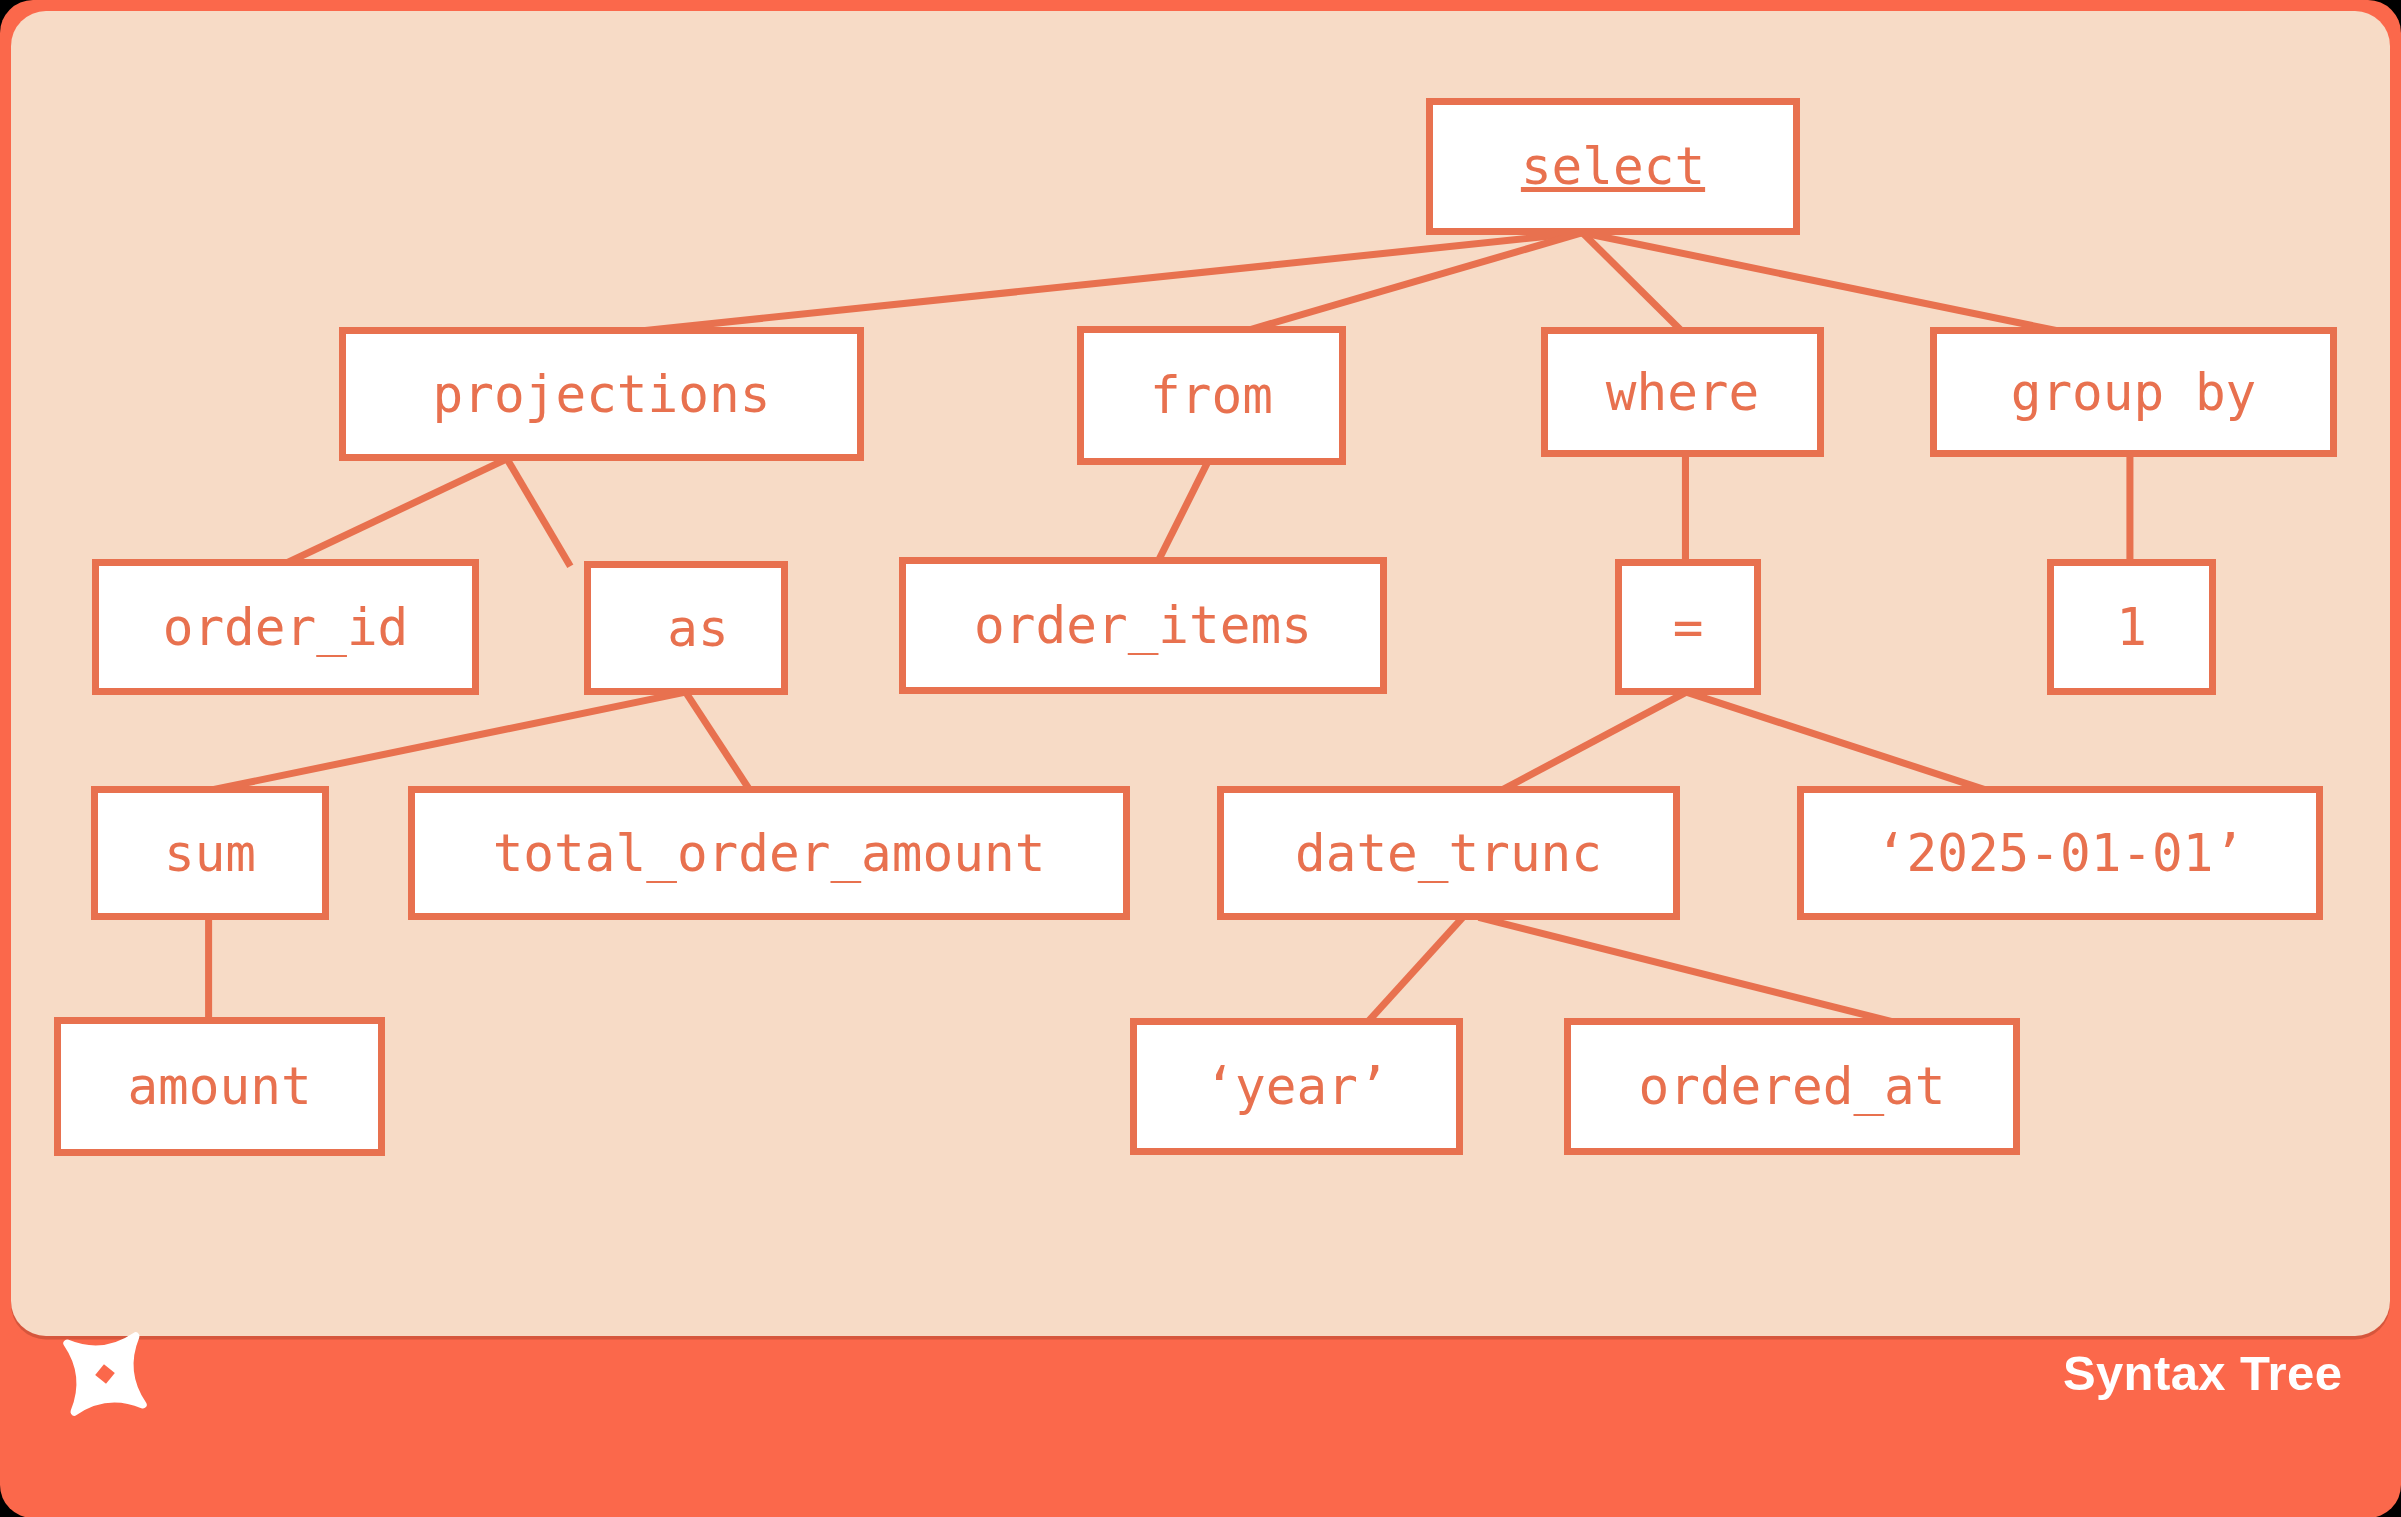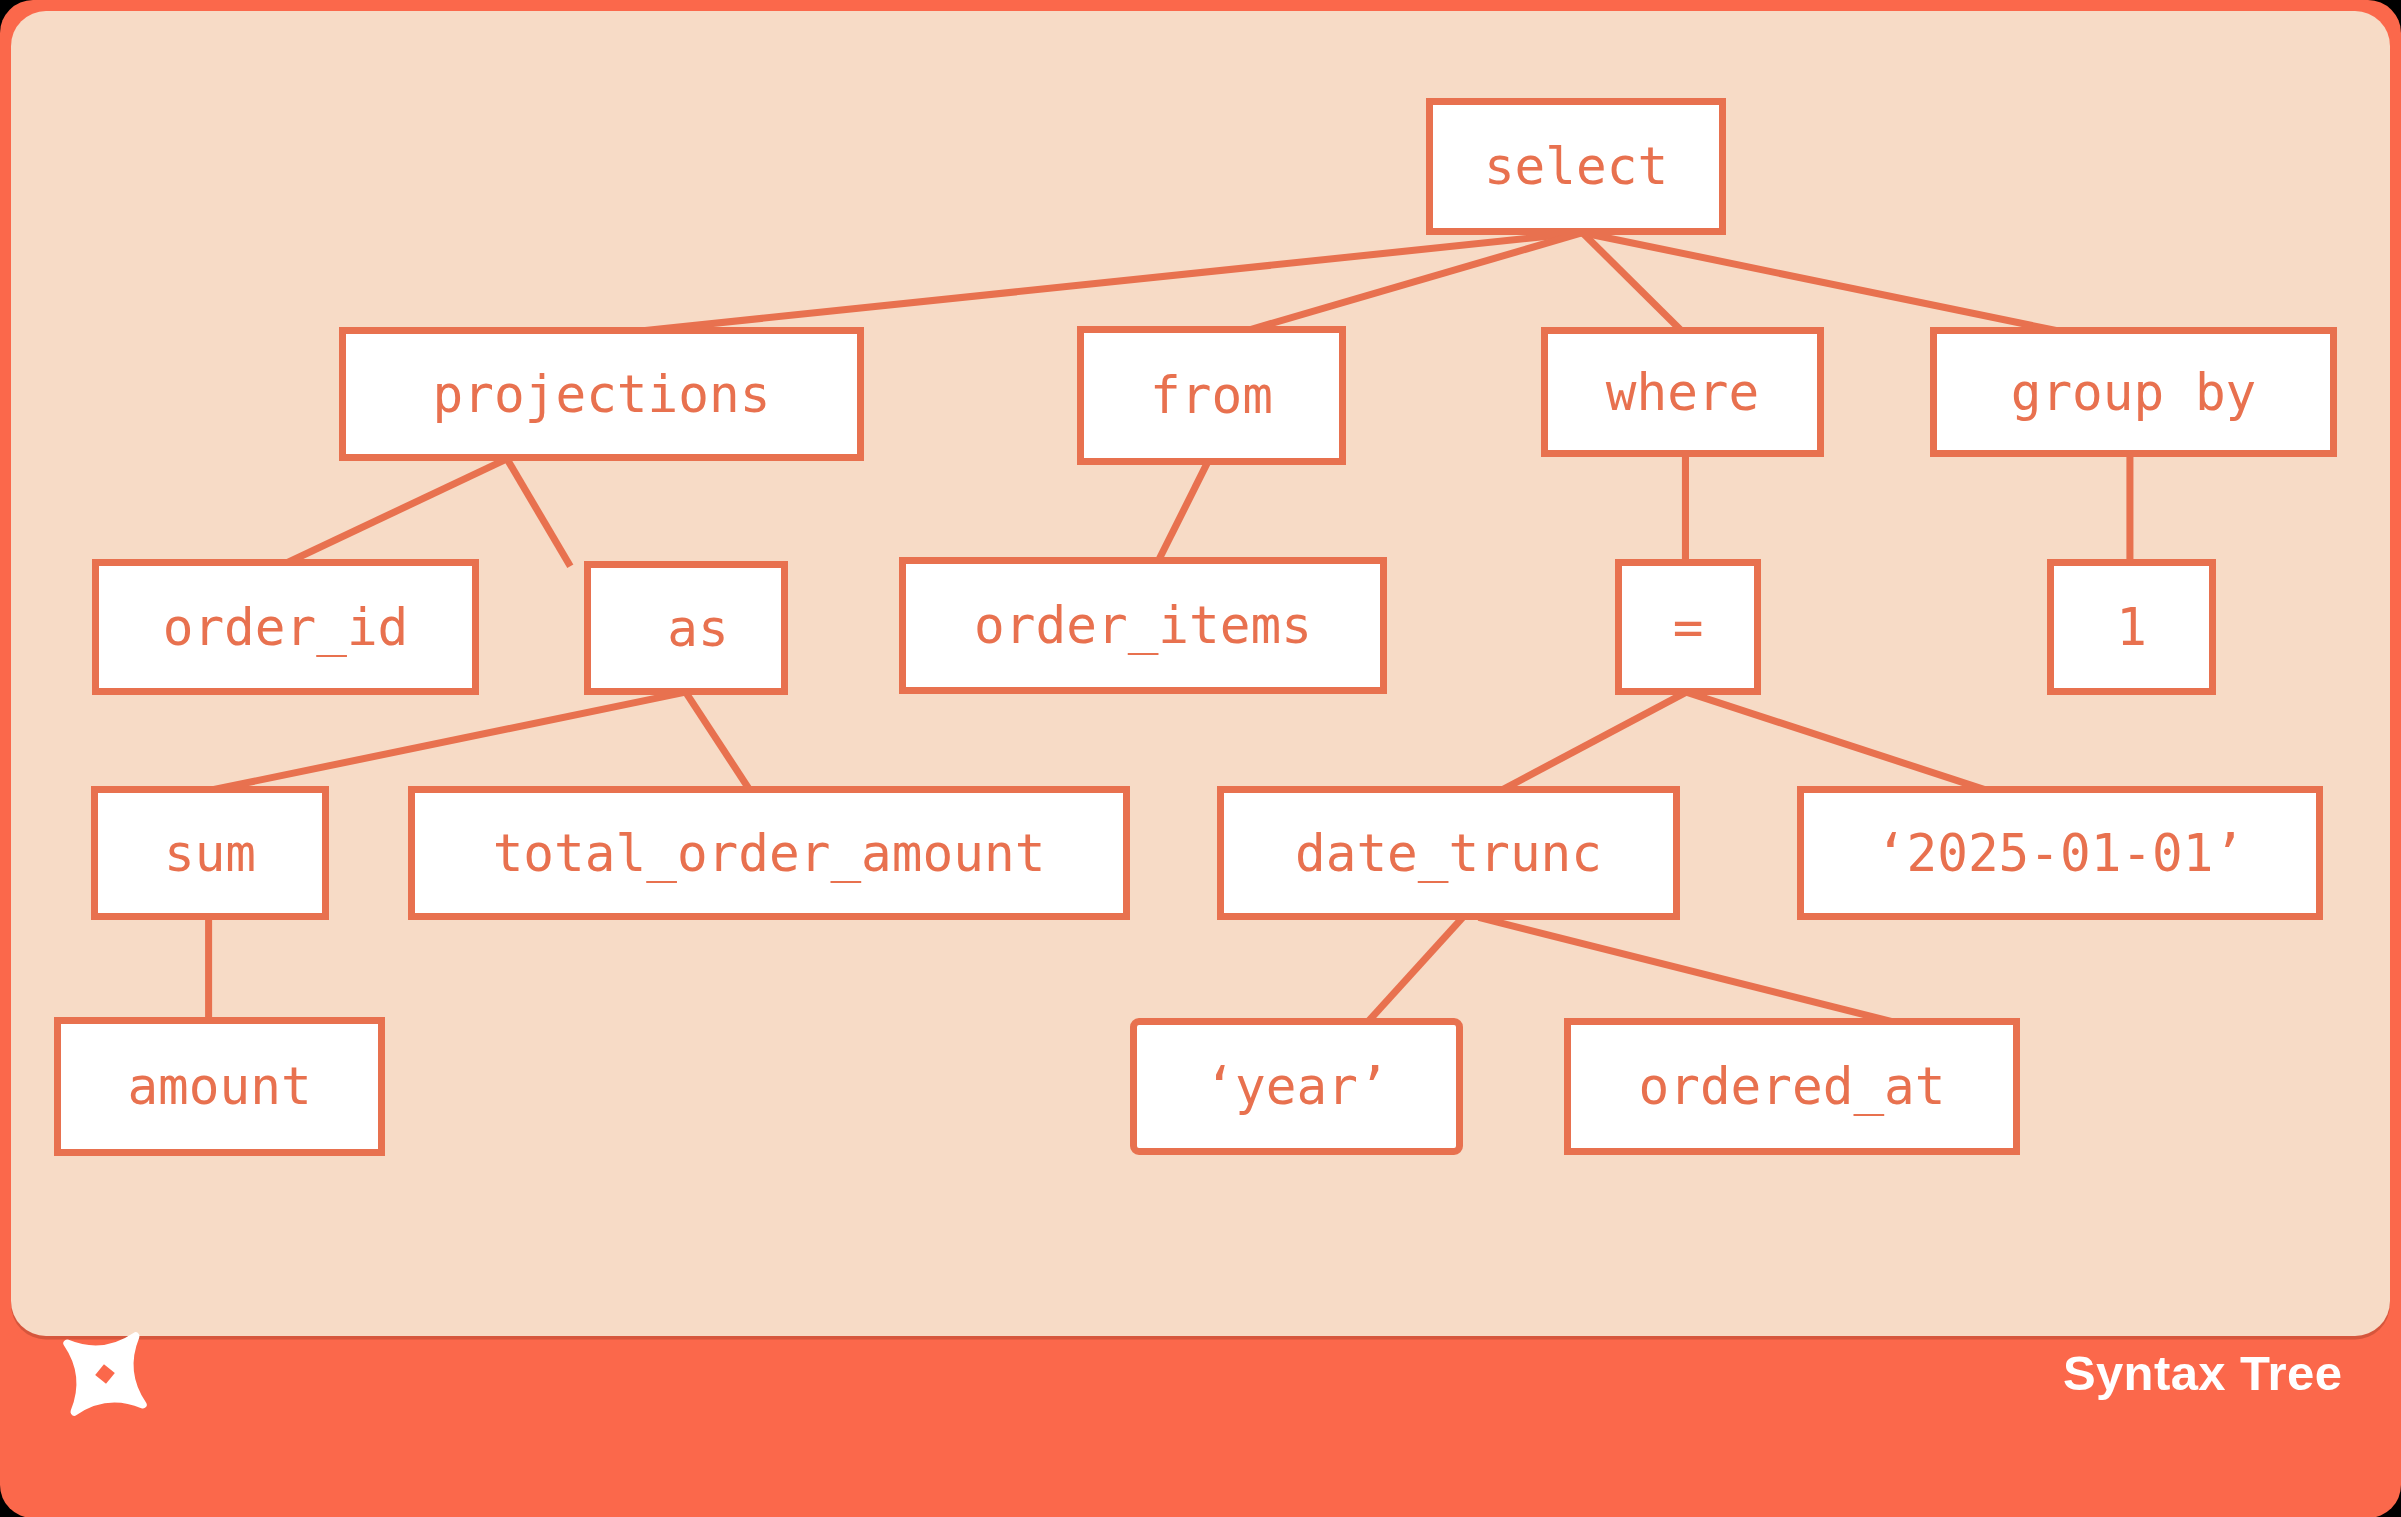--- a/index.html
+++ b/index.html
@@ -92,36 +92,36 @@
       <line x1="1372" y1="525" x2="1315" y2="639"></line>
       <line x1="1915" y1="517" x2="1915" y2="641"></line>
       <line x1="1916" y1="786" x2="1703" y2="899"></line>
       <line x1="1916" y1="786" x2="2262" y2="899"></line>
       <line x1="1662" y1="1042" x2="1552" y2="1163"></line>
       <line x1="1680" y1="1042" x2="2160" y2="1163"></line>
       <line x1="2420" y1="517" x2="2420" y2="641"></line>
     </svg>
 
   <div class="nodes">
-      <div class="node" style="left: 1426px; top: 98px; width: 300px; height: 137px;">select</div>
+      <div class="node" style="left: 1426px; top: 98px; width: 374px; height: 137px; text-decoration: underline;">select</div>
       <div class="node" style="left: 339px; top: 327px; width: 525px; height: 134px;">projections</div>
       <div class="node" style="left: 1077px; top: 326px; width: 269px; height: 139px;">from</div>
       <div class="node" style="left: 1541px; top: 327px; width: 283px; height: 130px;">where</div>
       <div class="node" style="left: 1930px; top: 327px; width: 407px; height: 130px;">group by</div>
       <div class="node" style="left: 92px; top: 559px; width: 387px; height: 136px;">order_id</div>
       <div class="node" style="left: 584px; top: 561px; width: 204px; height: 134px; padding-left: 24px;">as</div>
       <div class="node" style="left: 899px; top: 557px; width: 488px; height: 137px;">order_items</div>
       <div class="node" style="left: 1615px; top: 559px; width: 146px; height: 136px;">=</div>
       <div class="node" style="left: 2047px; top: 559px; width: 169px; height: 136px;">1</div>
       <div class="node" style="left: 91px; top: 786px; width: 238px; height: 134px;">sum</div>
       <div class="node" style="left: 408px; top: 786px; width: 722px; height: 134px;">total_order_amount</div>
       <div class="node" style="left: 1217px; top: 786px; width: 463px; height: 134px;">date_trunc</div>
       <div class="node" style="left: 1753px; top: 786px; width: 526px; height: 134px; margin-left: 44px;">‘2025-01-01’</div>
       <div class="node" style="left: 54px; top: 1017px; width: 331px; height: 139px;">amount</div>
-      <div class="node" style="left: 1130px; top: 1018px; width: 333px; height: 137px; border-radius: 9px;">‘year’</div>
+      <div class="node" style="left: 1130px; top: 1018px; width: 333px; height: 137px;">‘year’</div>
       <div class="node" style="left: 1564px; top: 1018px; width: 456px; height: 137px;">ordered_at</div>
     </div>
 
   <div class="footer">
     <svg class="logo" viewBox="0 0 100 100" xmlns="http://www.w3.org/2000/svg">
       <path d="M10,10 C36,24 64,24 90,10 C76,36 76,64 90,90 C64,76 36,76 10,90 C24,64 24,36 10,10 Z" fill="#FFFFFF" stroke="#FFFFFF" stroke-width="9" stroke-linejoin="round"></path>
       <path d="M50,38.5 L61.5,50 L50,61.5 L38.5,50 Z" fill="#FB684B"></path>
     </svg>
     <div class="brand">Syntax Tree</div>
   </div>

